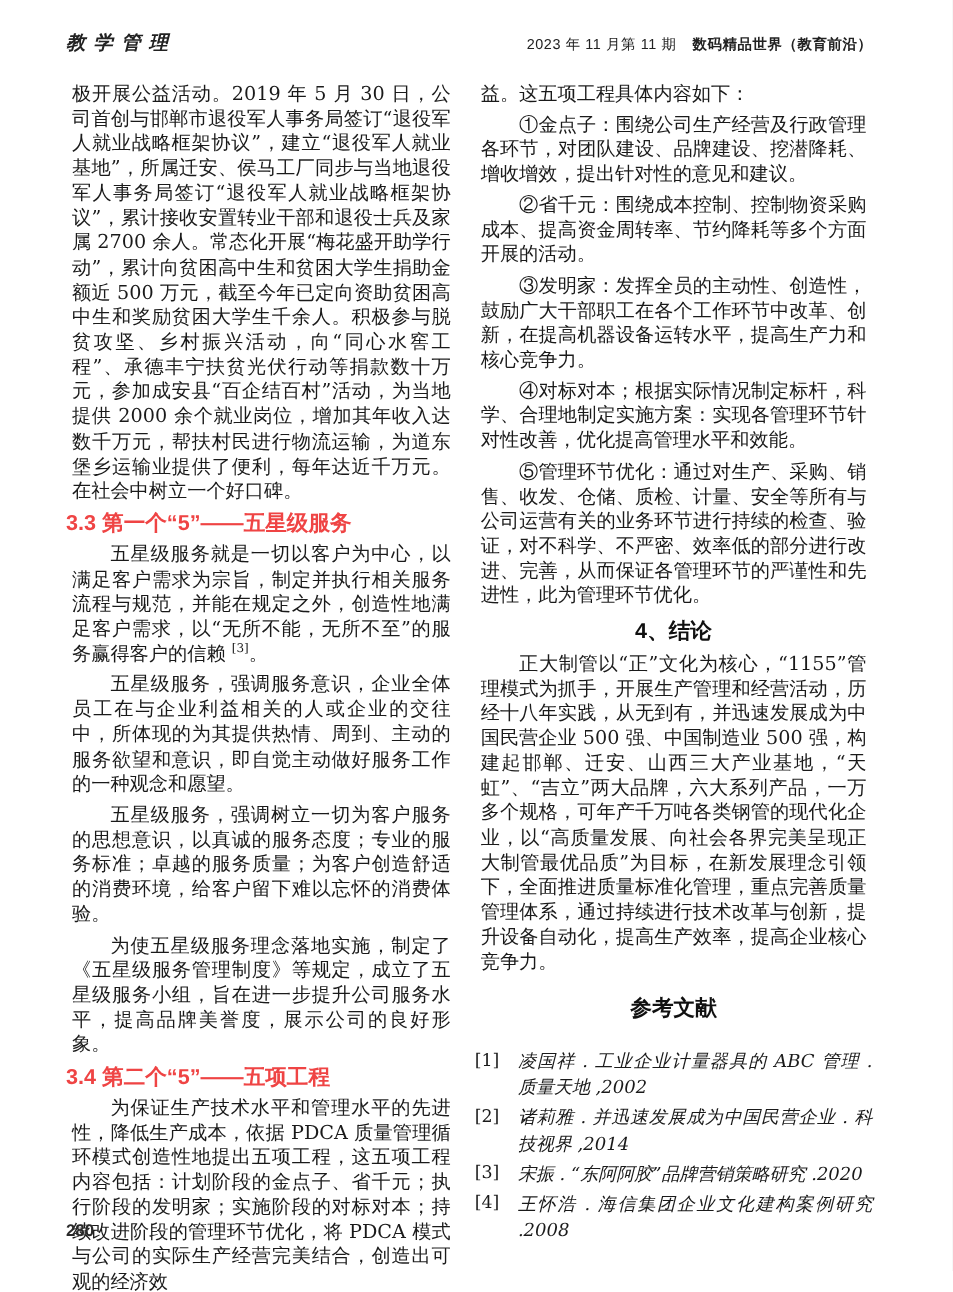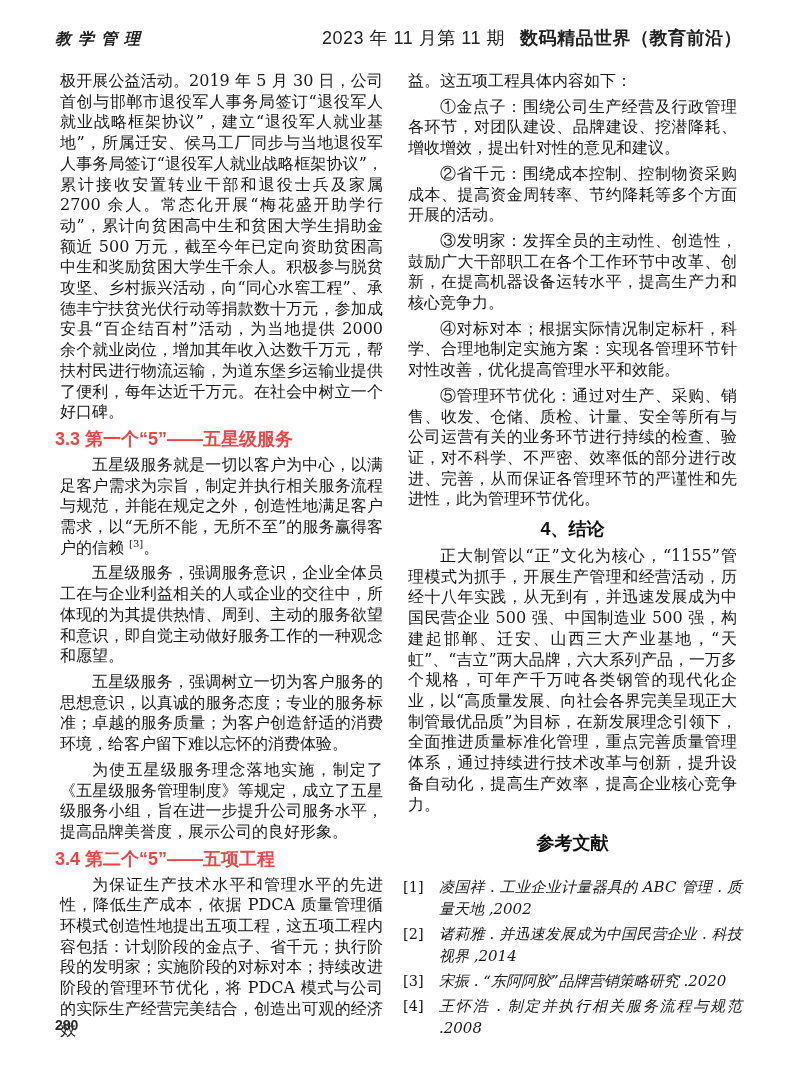--- a/index.html
+++ b/index.html
@@ -2,40 +2,40 @@
 <html><head>
 <meta charset="utf-8">
 <style>
   * { box-sizing: border-box; }
   html,body { margin:0; padding:0; background:#e8e8e8; }
   .page {
     position: relative;
     width: 794px; height: 1077px;
     margin: 0 auto;
     background: #ffffff;
-    padding: 26px 52px 0 55px;
+    padding: 26px 67px 0 55px;
     font-family: "DejaVu Serif", serif;
     color: #1c1c1c;
     overflow: hidden;
   }
   .header {
     display: flex;
     justify-content: space-between;
     align-items: baseline;
     margin-bottom: 16px;
   }
   .header-left {
     font-family: "DejaVu Serif", serif;
     font-style: italic;
     font-weight: bold;
     font-size: 16px;
     letter-spacing: 7px;
     color: #222;
   }
-  .header-right { font-size: 18px; color: #222; font-family: "Liberation Sans", sans-serif; }
+  .header-right { font-size: 12px; color: #222; font-family: "Liberation Sans", sans-serif; }
   .header-right .issue { font-weight: normal; letter-spacing: 0.5px; }
   .header-right .journal { font-weight: bold; margin-left: 10px; letter-spacing: 0.5px; }
 
   .columns { display: flex; gap: 15px; }
   .col { width: 333px; }
   .col.right { width: 339px; }
 
   p.body {
     margin: 5px;
     font-size: 16px;
@@ -135,21 +135,21 @@
       <div class="ref">
         <span class="ref-label">[2]</span>
         <span class="ref-text">诸莉雅 . 并迅速发展成为中国民营企业 . 科技视界 ,2014</span>
       </div>
       <div class="ref">
         <span class="ref-label">[3]</span>
         <span class="ref-text">宋振 . “东阿阿胶”品牌营销策略研究 .2020</span>
       </div>
       <div class="ref">
         <span class="ref-label">[4]</span>
-        <span class="ref-text">王怀浩 . 制定并执行相关服务流程与规范 .2008</span>
+        <span class="ref-text">王怀浩 . 海信集团企业文化建构案例研究 .2008</span>
       </div>
     </div>
 
   </div>
 
   <div class="page-number">280</div>
 
 </div>
 
 </body></html>

